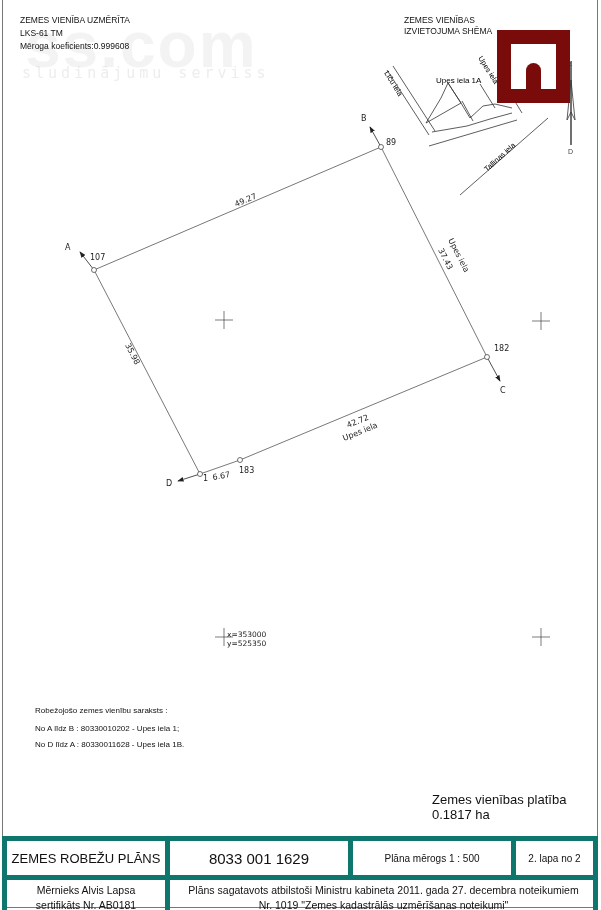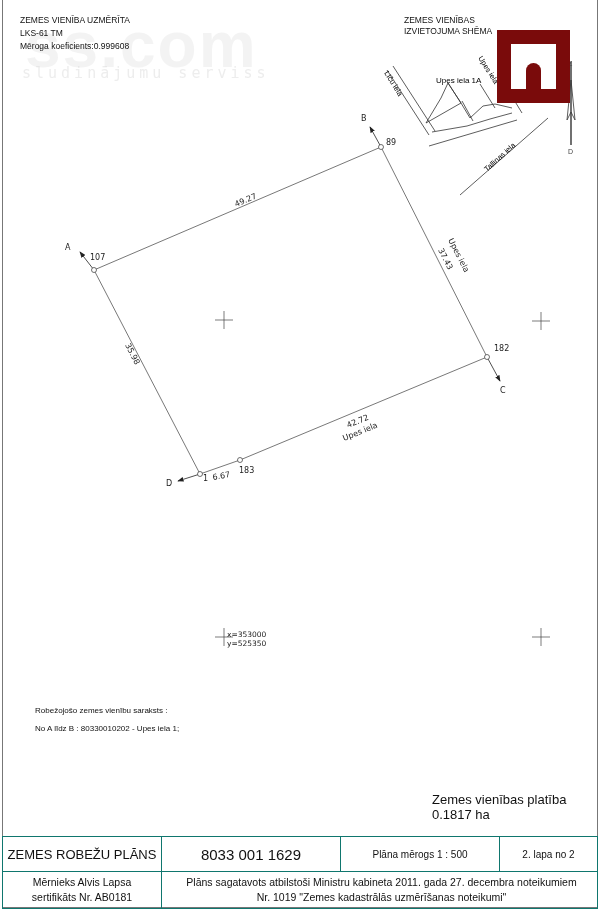--- a/index.html
+++ b/index.html
@@ -8,21 +8,21 @@
   .info { position: absolute; left: 20px; top: 14px; font-size: 8.5px; line-height: 13px; }
   .info div { white-space: nowrap; }
   .loc-title { position: absolute; left: 404px; top: 15px; width: 144px; font-size: 8.5px; line-height: 11px; }
   .watermark { position: absolute; left: 25px; top: 8px; font-size: 64px; color: rgba(220,220,220,0.35); font-weight: bold; letter-spacing: 2px; }
   .watermark-sub { position: absolute; left: 22px; top: 64px; font-size: 15px; color: rgba(220,220,220,0.5); letter-spacing: 4px; font-family: "DejaVu Sans Mono", monospace; }
   svg.plan { position: absolute; left: 0; top: 0; }
   .neighbors { position: absolute; left: 35px; top: 703px; font-size: 8px; line-height: 16px; }
   .neighbors .head { margin-bottom: 2px; }
   .area { position: absolute; left: 432px; top: 792px; font-size: 13px; }
   table.titleblock { position: absolute; left: 2px; top: 836px; width: 596px; border-collapse: collapse; }
-  table.titleblock td { border: 1px solid #0f766e; text-align: center; vertical-align: middle; font-size: 10px; padding: 0 4px; }
+  table.titleblock td { border: 5px solid #0f766e; text-align: center; vertical-align: middle; font-size: 10px; padding: 0 4px; }
   .r1 td { height: 34px; }
   .r2 td { height: 36px; }
   .big { font-size: 15px !important; }
   .med { font-size: 13px !important; }
   .decree { text-align: left; font-size: 10.5px !important; line-height: 15px; padding-left: 8px !important; }
   .surveyor { font-size: 10.5px !important; line-height: 15px; }
   .logo { position: absolute; left: 497px; top: 30px; width: 73px; height: 73px; background: #7a0b0b; }
   .logo .inner { position: absolute; left: 14px; top: 14px; width: 45px; height: 45px; background: #fff; }
   .logo .arch { position: absolute; left: 15px; top: 19px; width: 15px; height: 27px; background: #7a0b0b; border-radius: 8px 8px 0 0; }
 </style>
@@ -135,20 +135,21 @@
 
 <div class="logo">
   <div class="inner">
       <div class="arch"></div>
     </div>
 </div>
 
 <div class="neighbors">
   <div class="head">Robežojošo zemes vienību saraksts :</div>
   <div>No A līdz B : 80330010202 - Upes iela 1;</div>
+  <div>No D līdz A : 80330011628 - Upes iela 1B.</div>
 </div>
 
 <div class="area">Zemes vienības platība 0.1817 ha</div>
 
 <table class="titleblock">
   <tbody>
       <tr class="r1">
     <td style="width:150px" class="med">ZEMES  ROBEŽU PLĀNS</td>
     <td style="width:170px" class="big">8033 001 1629</td>
     <td style="width:150px">Plāna mērogs 1 : 500</td>

